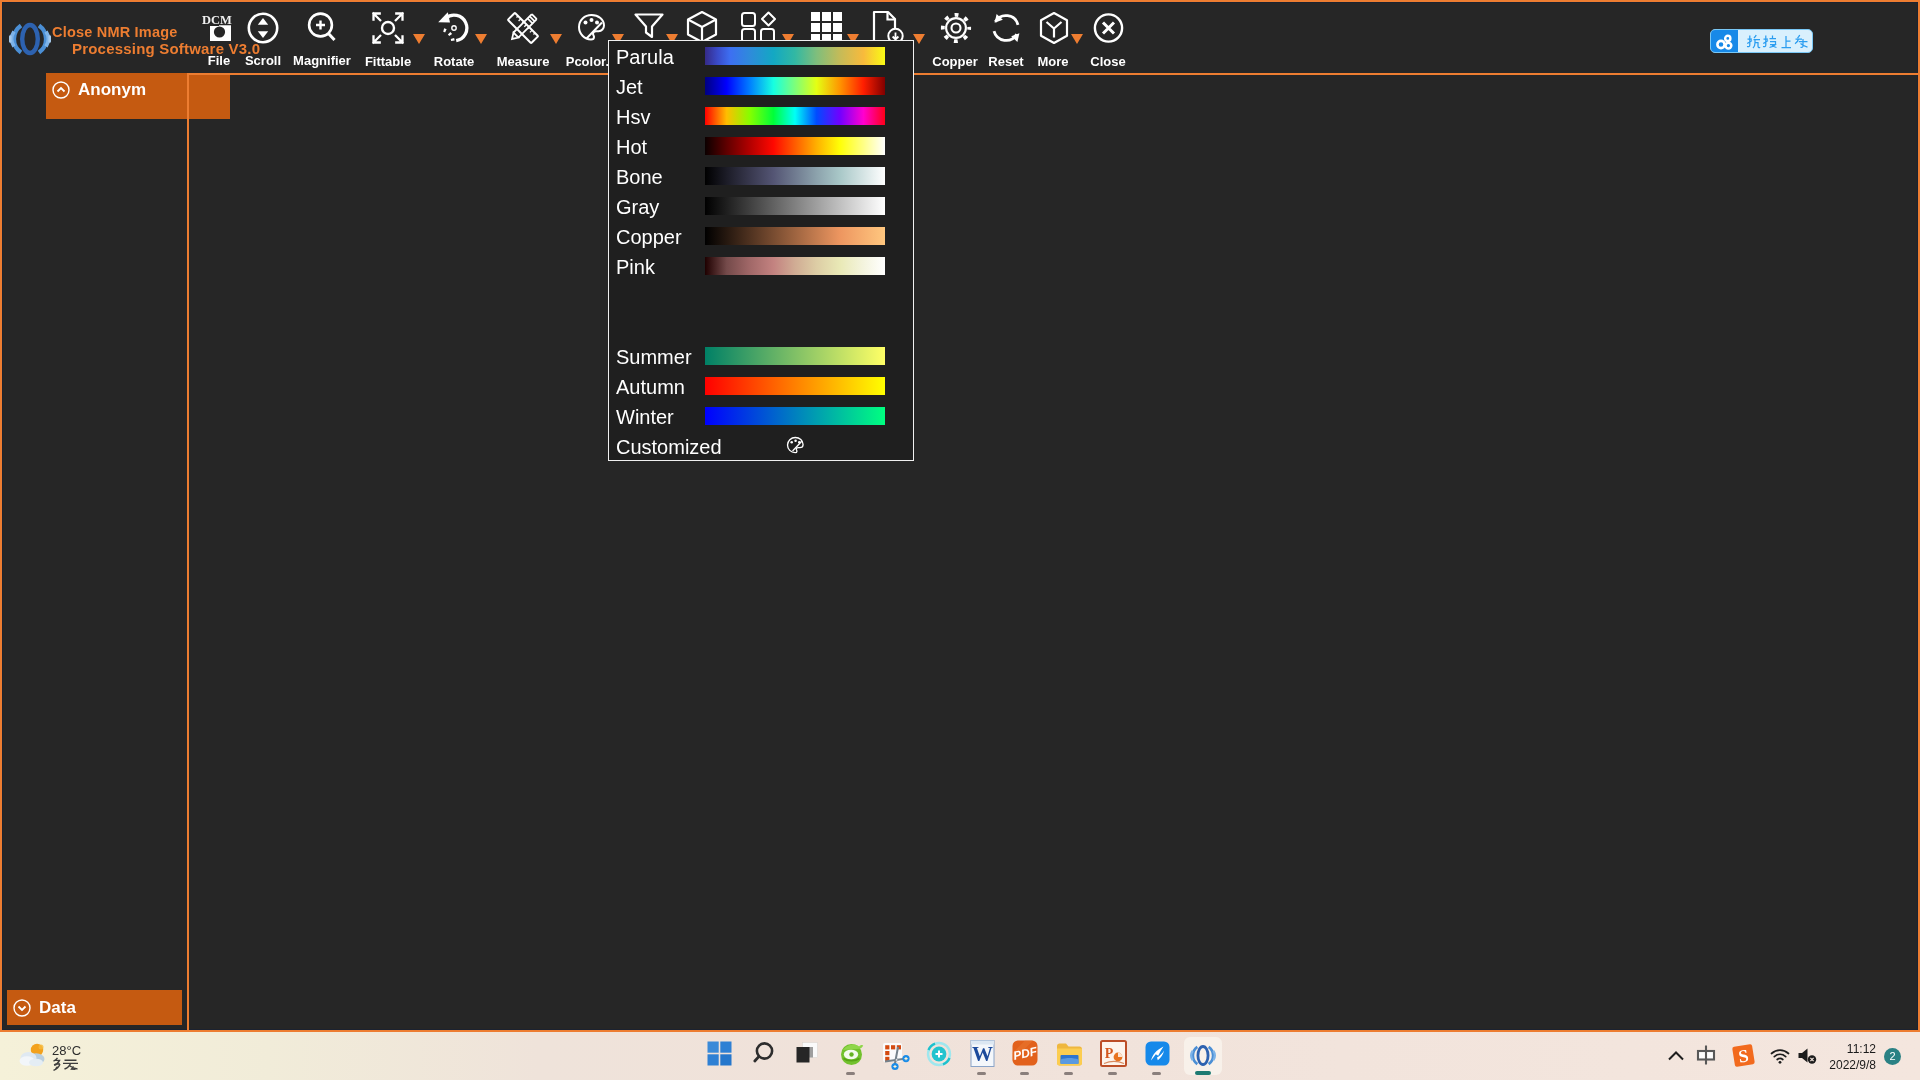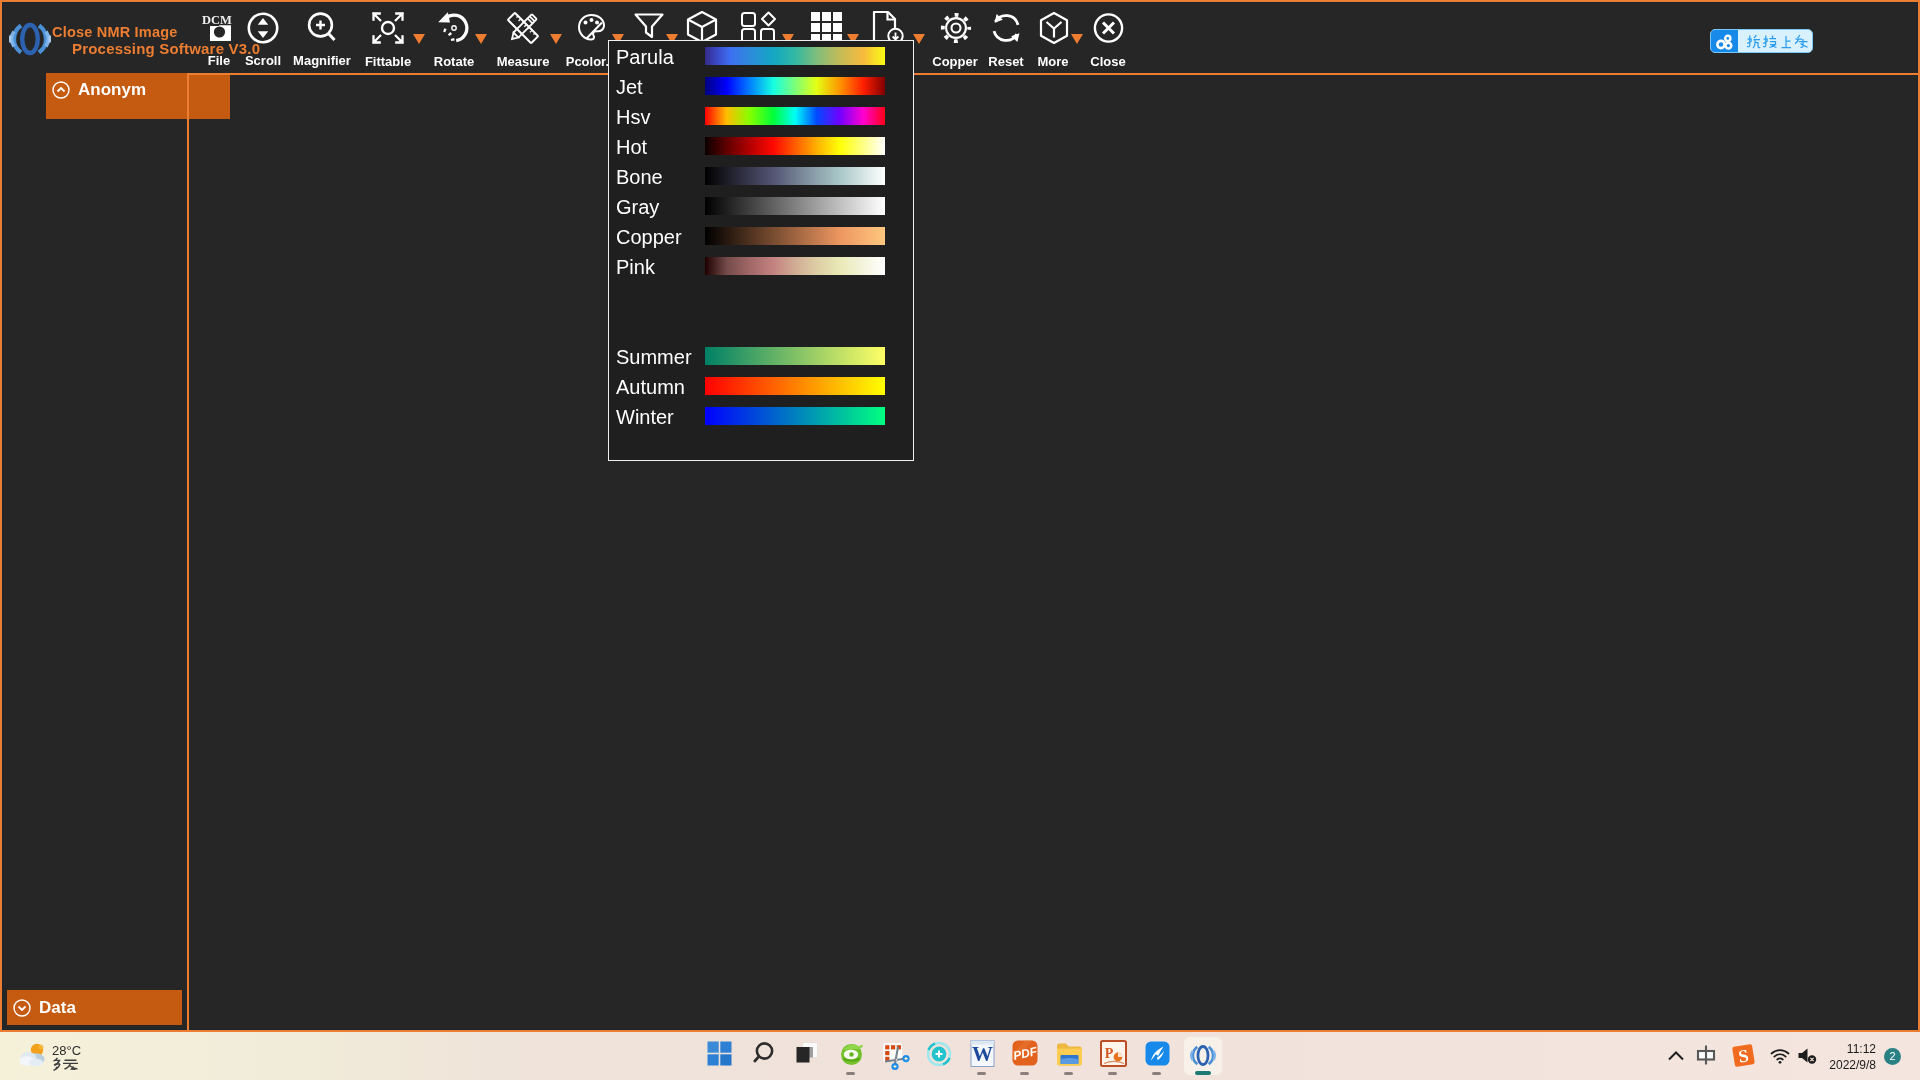--- a/index.html
+++ b/index.html
@@ -227,20 +227,30 @@
       <div class="mbar" style="background:linear-gradient(90deg,#008066 0%,#80c066 50%,#ffff66 100%);"></div>
     </div>
 <div class="mrow" style="top:330px;">
       <div class="mtxt">Autumn</div>
       <div class="mbar" style="background:linear-gradient(90deg,#ff0000 0%,#ff8000 50%,#ffff00 100%);"></div>
     </div>
 <div class="mrow" style="top:360px;">
       <div class="mtxt">Winter</div>
       <div class="mbar" style="background:linear-gradient(90deg,#0000ff 0%,#0080bf 50%,#00ff80 100%);"></div>
     </div>
+<div class="mrow" style="top:390px;">
+      <div class="mtxt">Customized</div>
+<svg style="position:absolute;left:176px;top:4px;" width="21" height="21" viewBox="0 0 25 25">
+<path d="M21.5 11.2 C21.5 6.5 17.5 3 12.3 3 C7.1 3 3 6.9 3 11.9 C3 16.9 7 21 12 21 C13.6 21 14.2 20.2 14.2 19.2 C14.2 18.3 13.5 17.9 13.5 16.9 C13.5 15.7 14.5 15 15.7 15 L17.6 15 C19.8 15 21.5 13.4 21.5 11.2 Z" fill="none" stroke="#fff" stroke-width="1.6"></path>
+<circle cx="8" cy="8.6" r="1.5" fill="#fff"></circle>
+        <circle cx="12.6" cy="6.8" r="1.5" fill="#fff"></circle>
+        <circle cx="17" cy="8.6" r="1.5" fill="#fff"></circle>
+<path d="M9 19 L20 7.5" stroke="#fff" stroke-width="1.6"></path>
+</svg>
+    </div>
 </div>
 
 <div id="taskbar"></div>
 <div id="taskicons">
 <div class="tdash" style="left:846px;"></div>
 <div class="tdash" style="left:977px;"></div>
 <div class="tdash" style="left:1020px;"></div>
 <div class="tdash" style="left:1064px;"></div>
 <div class="tdash" style="left:1108px;"></div>
 <div class="tdash" style="left:1152px;"></div>

